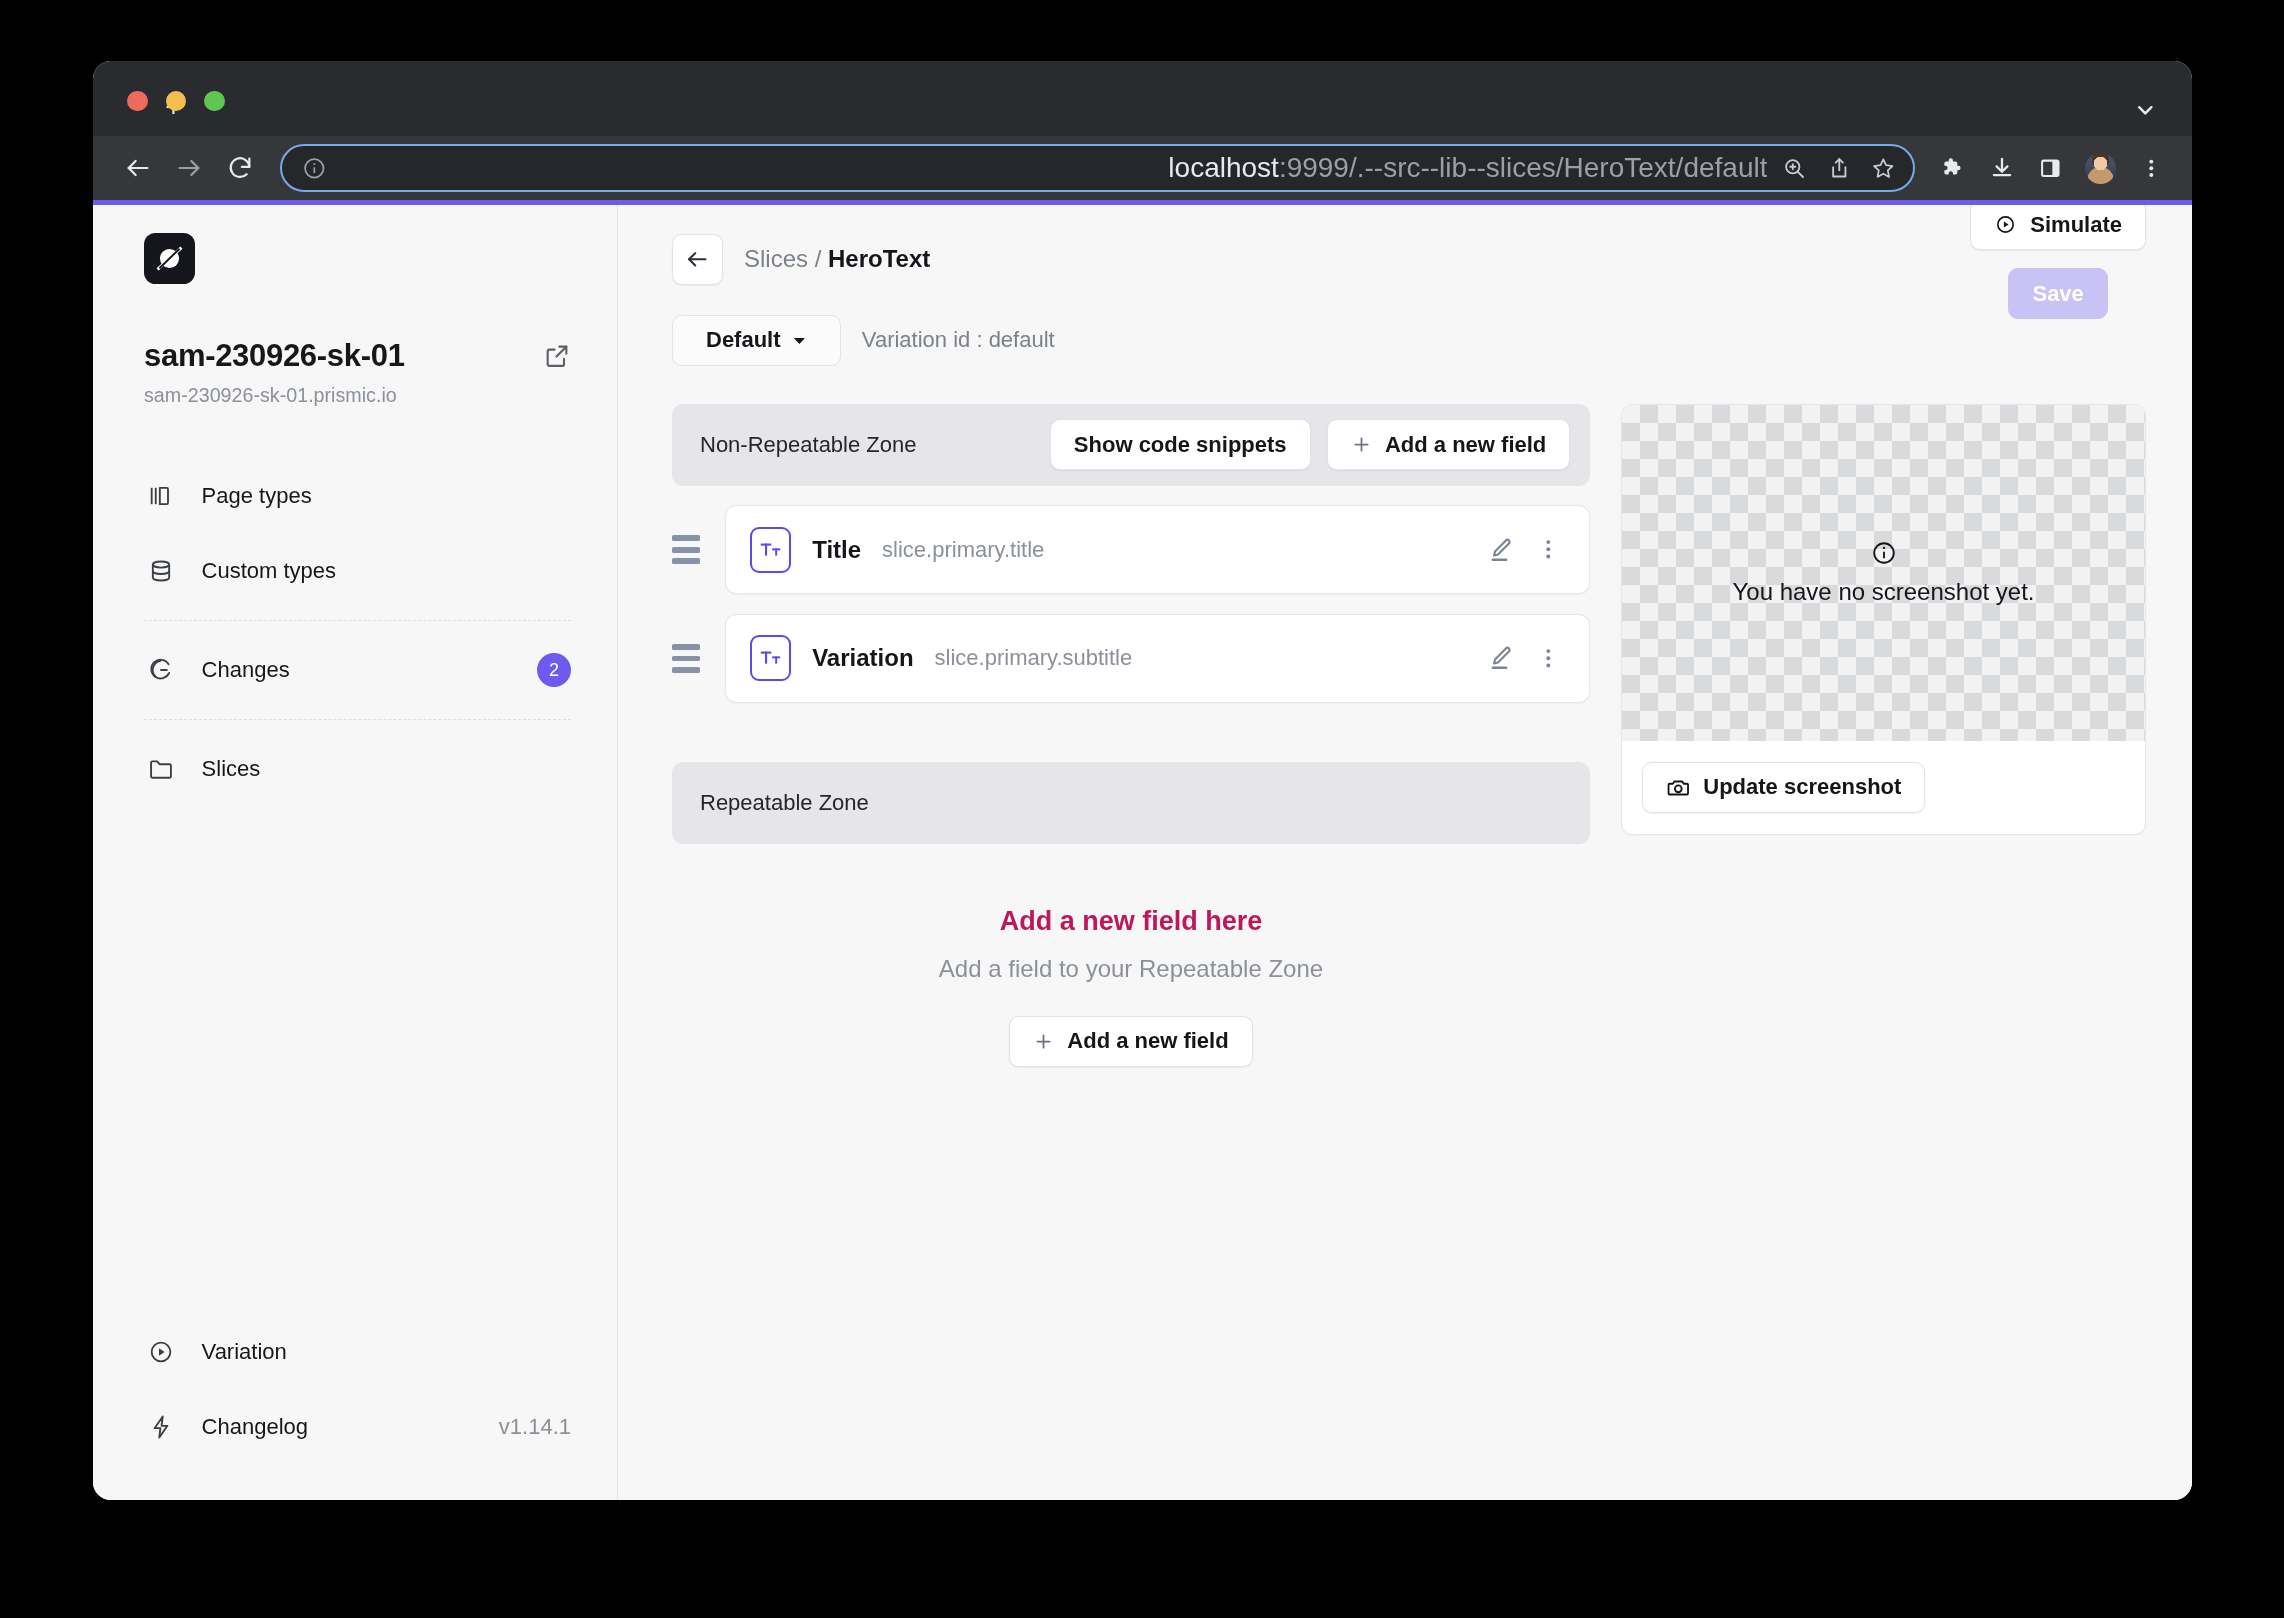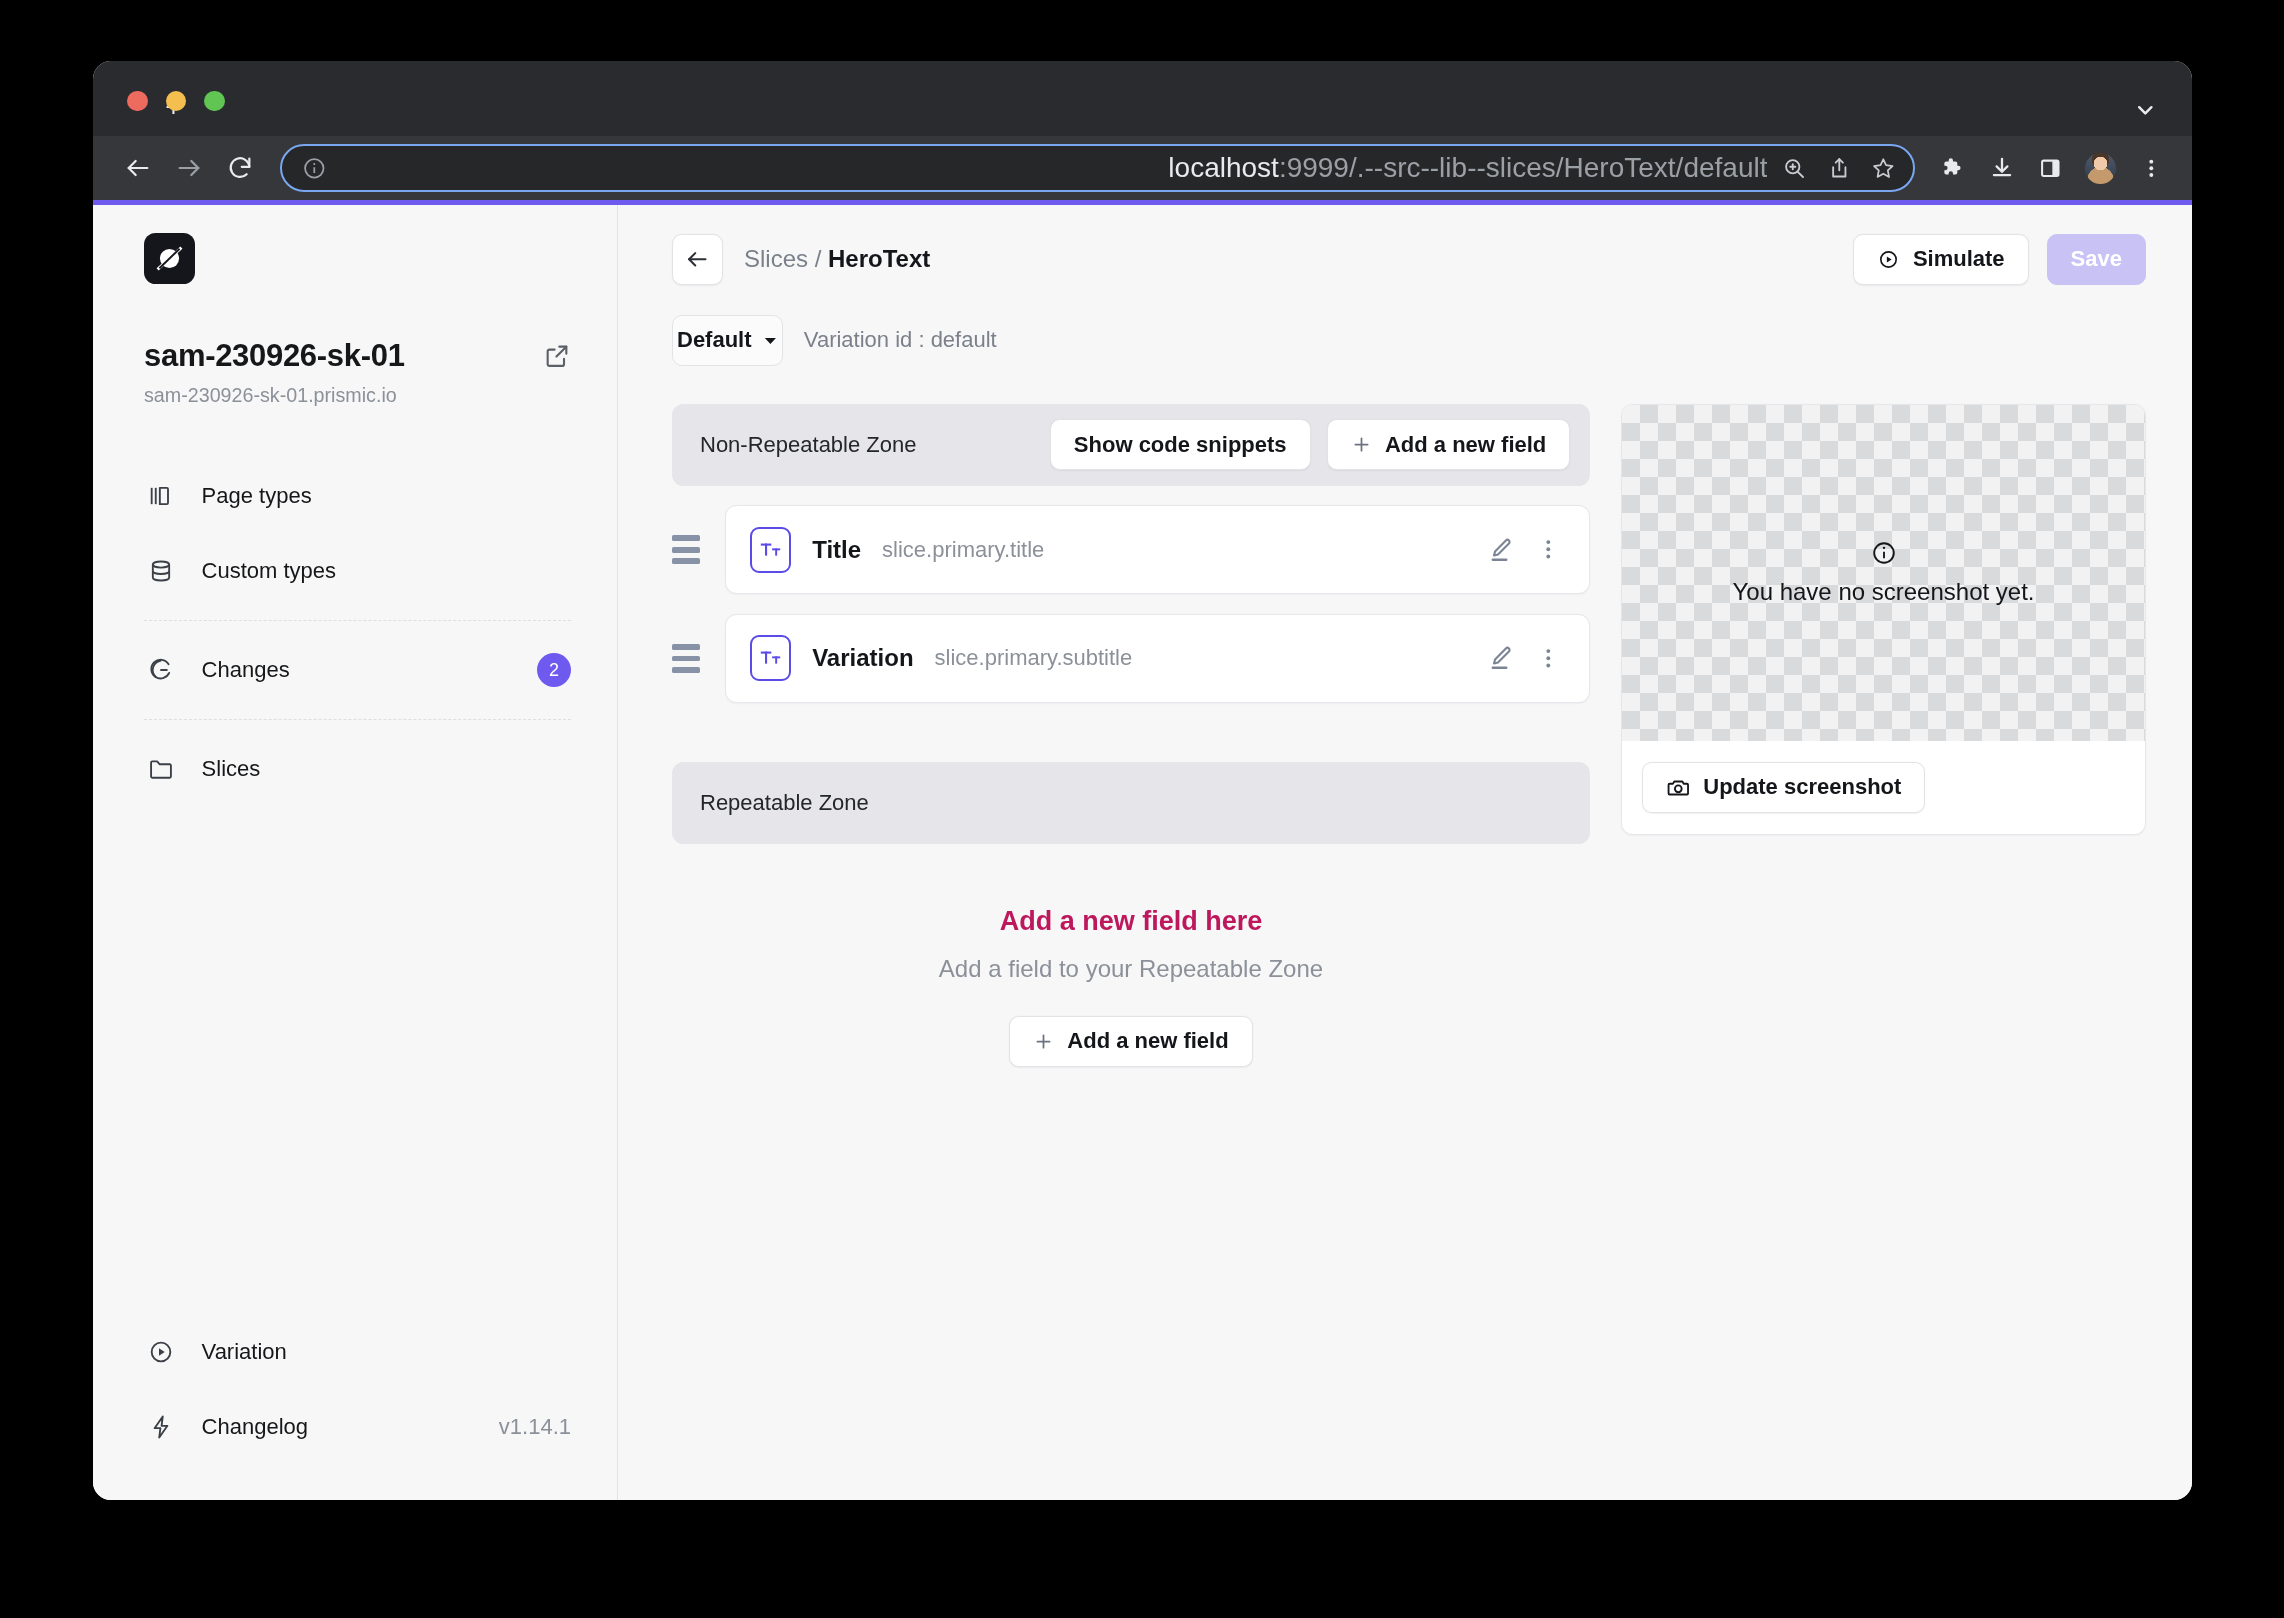--- a/index.html
+++ b/index.html
@@ -204,21 +204,21 @@
     background: #fff;
     border: 0.8px solid #e2e3e6;
     border-radius: 9.8px;
     display: flex; align-items: center; justify-content: center;
     color: #2b2f36;
     box-shadow: 0 0.8px 1.6px rgba(16,24,40,.06);
     flex: 0 0 auto;
   }
   .crumb { font-size: 24px; color: #7b818a; }
   .crumb b { color: #14161a; font-weight: 700; }
-  .head-actions { margin-left: auto; display: flex; align-items: flex-start; gap: 18px; }
+  .head-actions { margin-left: auto; display: flex; align-items: center; gap: 18px; flex-direction: column; }
   .btn {
     height: 51px;
     border-radius: 9.8px;
     border: 0.8px solid #e2e3e6;
     background: #fff;
     display: flex; align-items: center; gap: 13px;
     padding: 0 23px;
     font-size: 22px;
     color: #14161a;
     font-weight: 700;
@@ -236,21 +236,21 @@
     display: flex; align-items: center;
     gap: 21px;
     margin-top: 26px;
   }
   .variation-select {
     height: 51px;
     border: 0.8px solid #e2e3e6;
     background: #fbfbfc;
     border-radius: 9.8px;
     display: flex; align-items: center; gap: 11.5px;
-    padding: 0 4px;
+    padding: 0 33px;
     font-size: 22px; color: #14161a; font-weight: 700;
   }
   .variation-id { font-size: 22px; color: #7b818a; }
 
   .content {
     display: flex;
     gap: 31px;
     margin-top: 38px;
     align-items: flex-start;
     min-height: 0;

